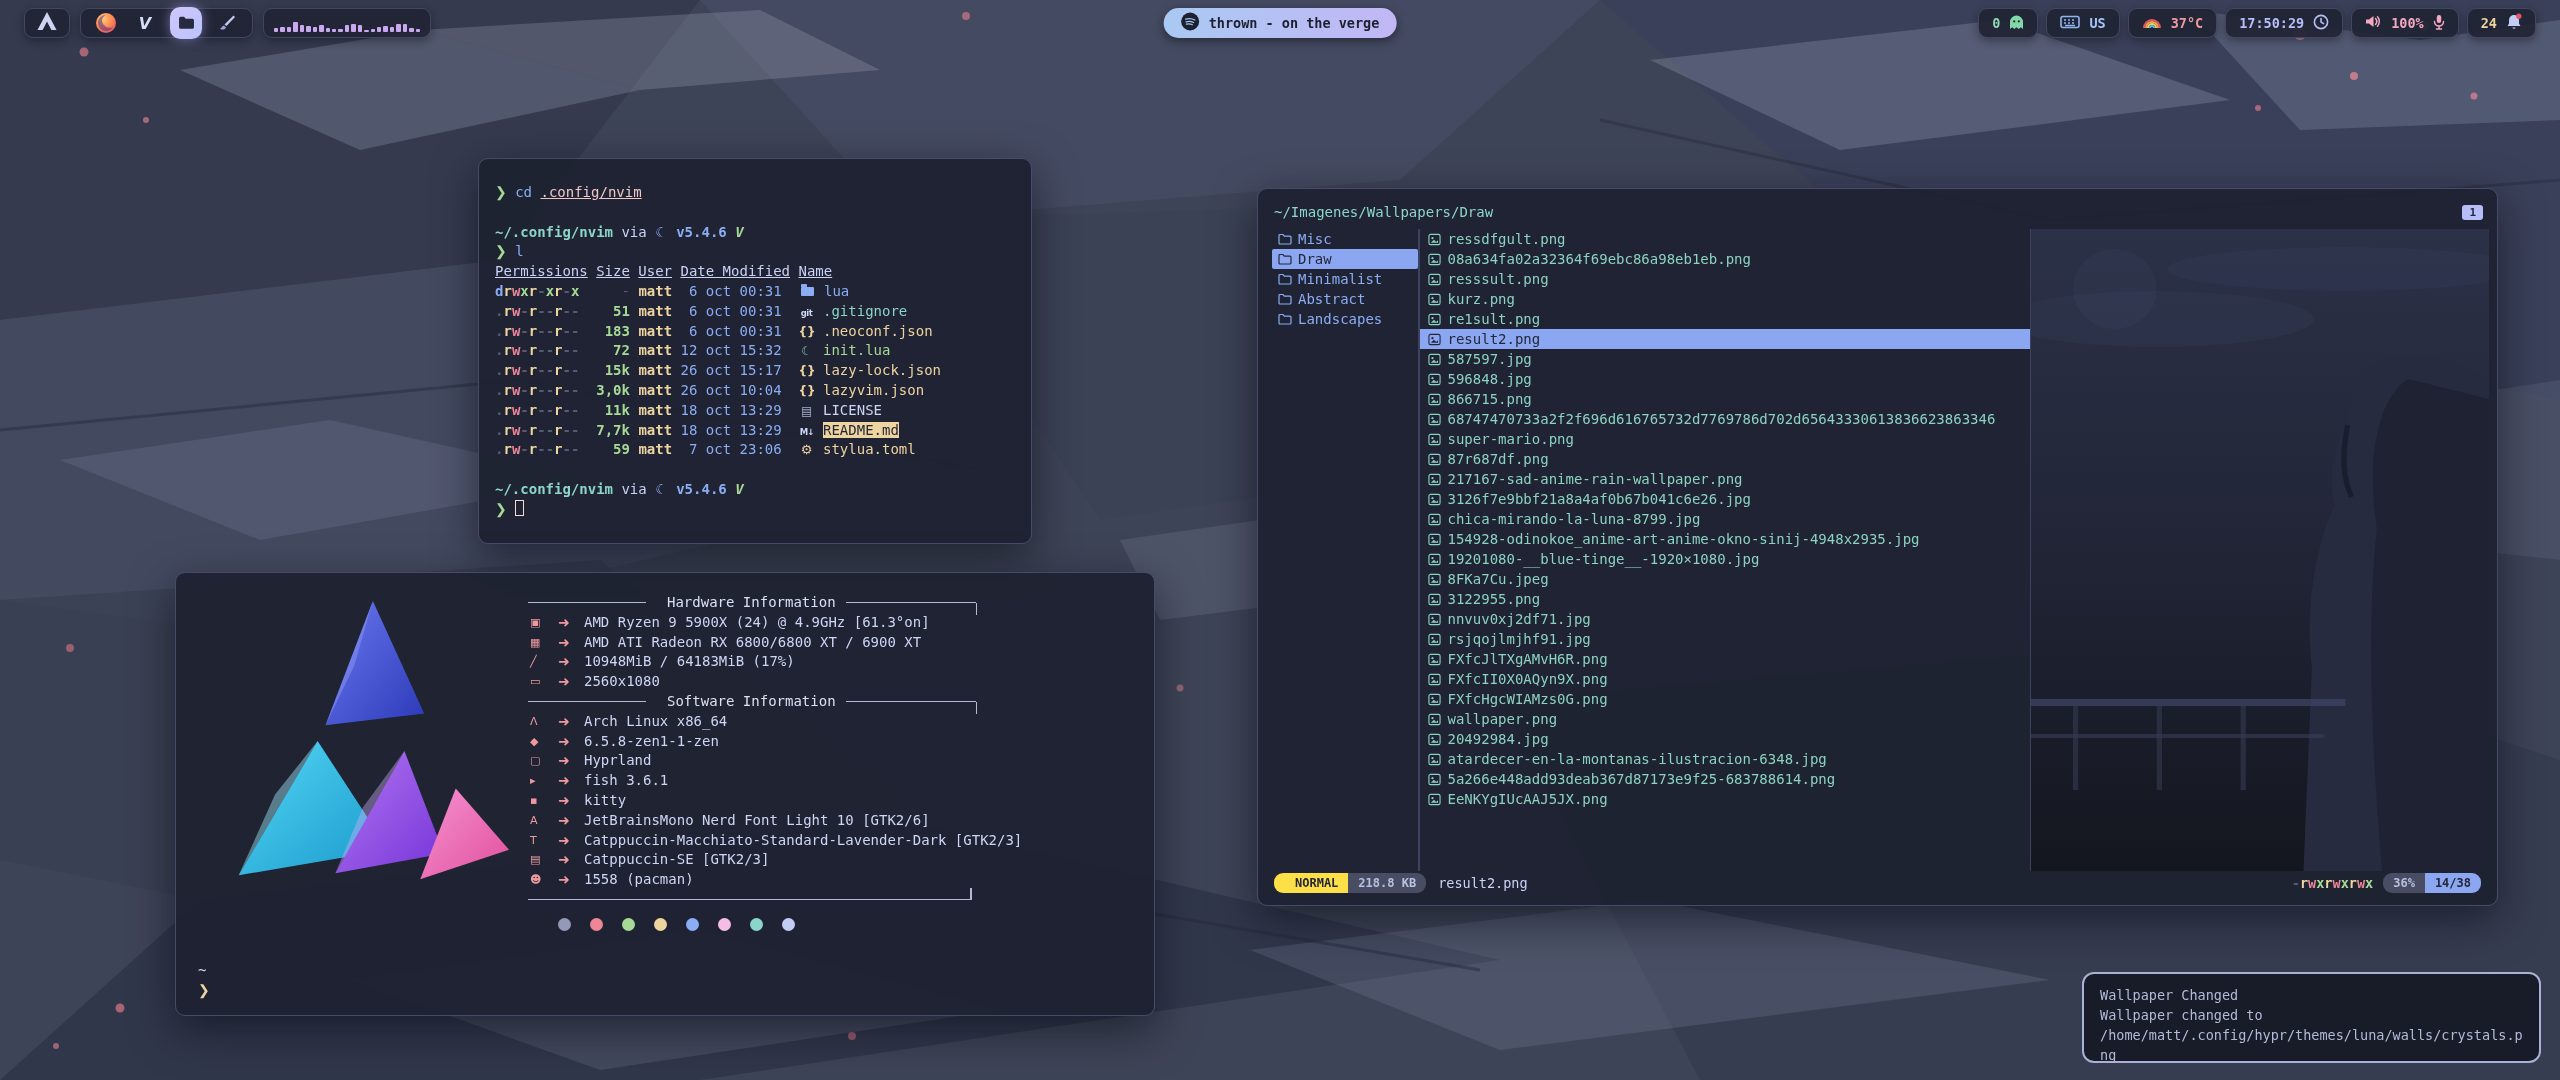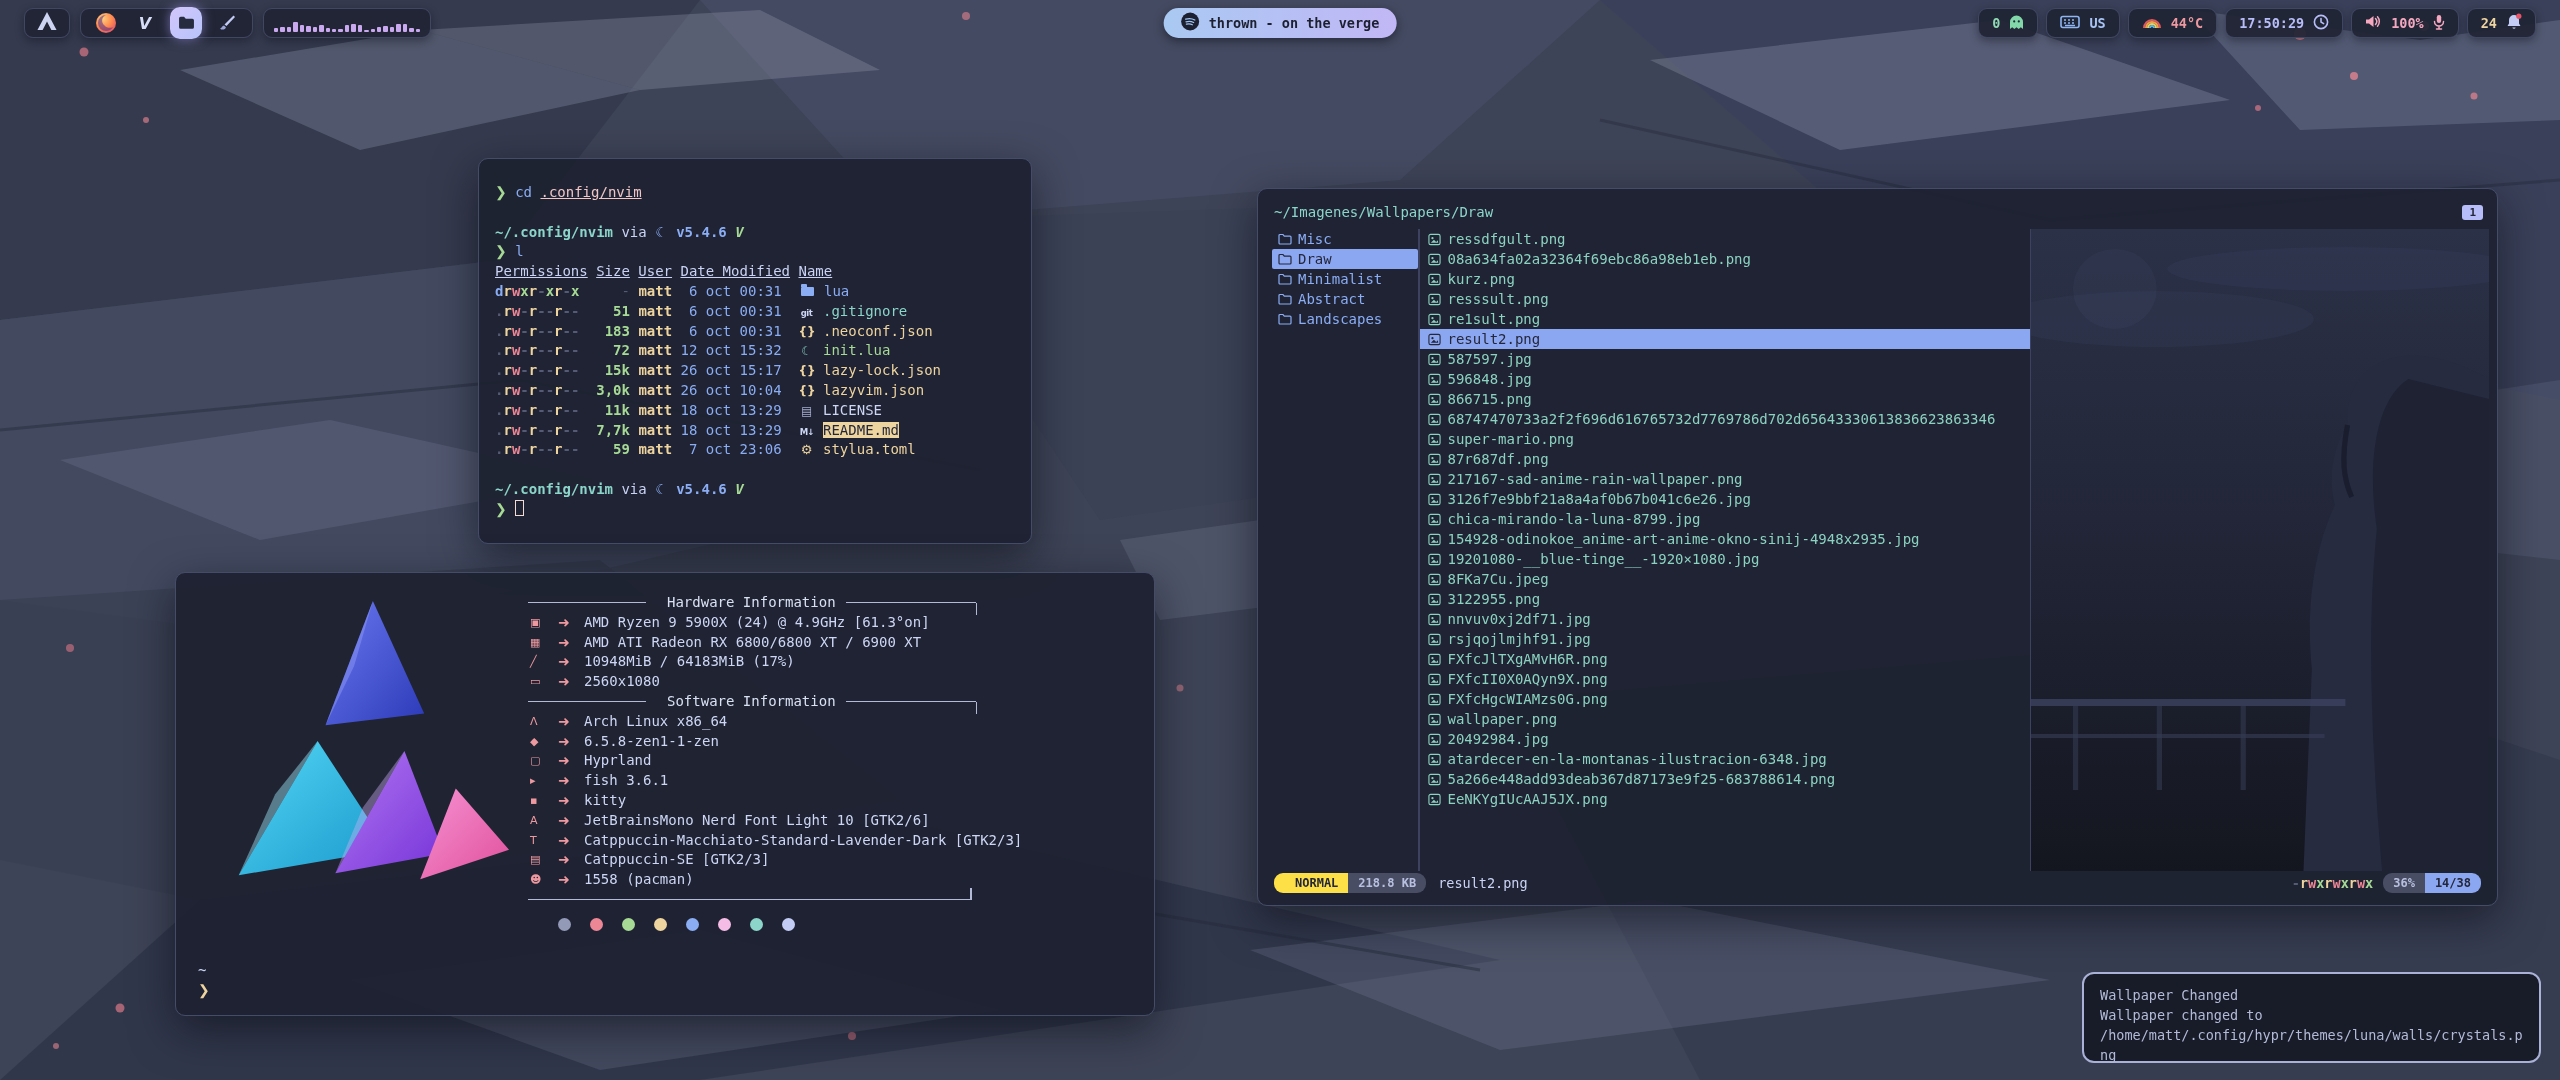--- a/index.html
+++ b/index.html
@@ -264,21 +264,21 @@
     </div>
     <div class="pill spill t-red">
       <span>
         <svg width="20" height="12" viewBox="0 0 20 12">
             <path d="M2 12 a8 8 0 0 1 16 0" fill="none" stroke="#e25563" stroke-width="2"></path>
             <path d="M4 12 a6 6 0 0 1 12 0" fill="none" stroke="#f0a441" stroke-width="2"></path>
             <path d="M6 12 a4 4 0 0 1 8 0" fill="none" stroke="#ead262" stroke-width="2"></path>
             <path d="M8 12 a2 2 0 0 1 4 0" fill="none" stroke="#58b7e8" stroke-width="2"></path>
           </svg>
       </span>
-      <span>44°C</span>
+      <span>37°C</span>
     </div>
     <div class="pill spill t-lav">
       <span>17:50:29</span>
       <span>
         <svg width="16" height="16" viewBox="0 0 16 16">
             <circle cx="8" cy="8" r="6.6" fill="none" stroke="#b7bdf8" stroke-width="1.6"></circle>
             <path d="M8 4.5 V8 L10.6 9.6" stroke="#b7bdf8" stroke-width="1.6" fill="none" stroke-linecap="round"></path>
           </svg>
       </span>
     </div>
@@ -534,31 +534,31 @@
           <span>08a634fa02a32364f69ebc86a98eb1eb.png</span>
         </div>
         <div class="file-item">
           <span style="display: flex;">
             <svg width="13" height="13" viewBox="0 0 14 14">
               <rect x="1" y="1.5" width="12" height="11" rx="1.8" fill="none" stroke="currentColor" stroke-width="1.2"></rect>
               <circle cx="4.8" cy="5.6" r="1.2" fill="currentColor"></circle>
               <path d="M3 10.6 L6.4 7.2 L8.8 9.6 L10.6 7.8 L11 10.6 Z" fill="currentColor"></path>
             </svg>
           </span>
+          <span>resssult.png</span>
+        </div>
+        <div class="file-item">
+          <span style="display: flex;">
+            <svg width="13" height="13" viewBox="0 0 14 14">
+              <rect x="1" y="1.5" width="12" height="11" rx="1.8" fill="none" stroke="currentColor" stroke-width="1.2"></rect>
+              <circle cx="4.8" cy="5.6" r="1.2" fill="currentColor"></circle>
+              <path d="M3 10.6 L6.4 7.2 L8.8 9.6 L10.6 7.8 L11 10.6 Z" fill="currentColor"></path>
+            </svg>
+          </span>
           <span>kurz.png</span>
-        </div>
-        <div class="file-item">
-          <span style="display: flex;">
-            <svg width="13" height="13" viewBox="0 0 14 14">
-              <rect x="1" y="1.5" width="12" height="11" rx="1.8" fill="none" stroke="currentColor" stroke-width="1.2"></rect>
-              <circle cx="4.8" cy="5.6" r="1.2" fill="currentColor"></circle>
-              <path d="M3 10.6 L6.4 7.2 L8.8 9.6 L10.6 7.8 L11 10.6 Z" fill="currentColor"></path>
-            </svg>
-          </span>
-          <span>resssult.png</span>
         </div>
         <div class="file-item">
           <span style="display: flex;">
             <svg width="13" height="13" viewBox="0 0 14 14">
               <rect x="1" y="1.5" width="12" height="11" rx="1.8" fill="none" stroke="currentColor" stroke-width="1.2"></rect>
               <circle cx="4.8" cy="5.6" r="1.2" fill="currentColor"></circle>
               <path d="M3 10.6 L6.4 7.2 L8.8 9.6 L10.6 7.8 L11 10.6 Z" fill="currentColor"></path>
             </svg>
           </span>
           <span>re1sult.png</span>

